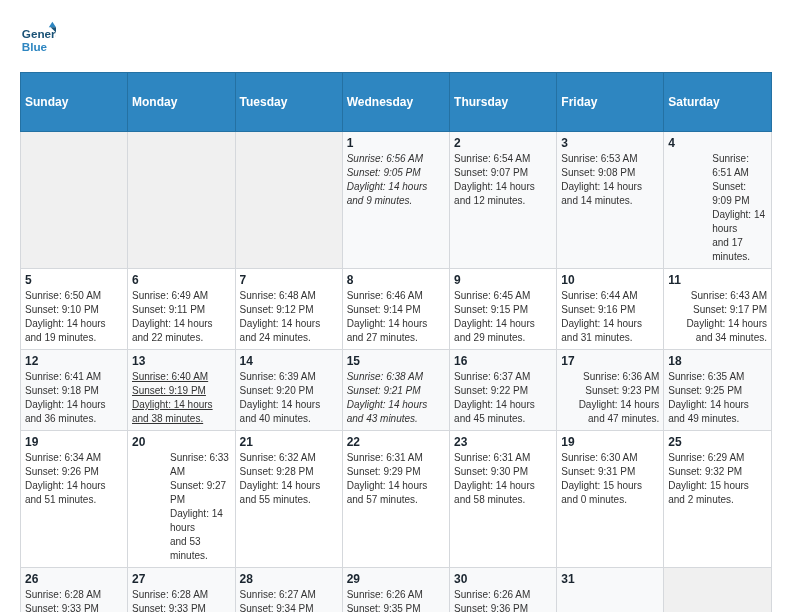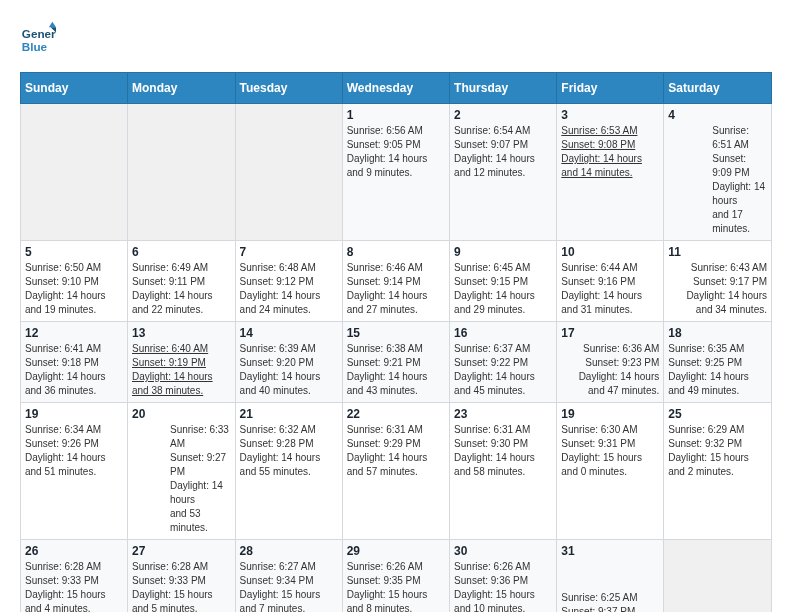--- a/index.html
+++ b/index.html
@@ -40,21 +40,21 @@
     table {
       width: 100%;
       border-collapse: collapse;
       font-size: 11px;
     }
     thead tr th {
       background: #2e86c1;
       color: #fff;
       font-weight: bold;
       font-size: 12px;
-      padding: 8px 4px;
+      padding: 22px 4px;
       text-align: left;
       border: 1px solid #2471a3;
     }
     tbody tr td {
       border: 1px solid #d5d8dc;
       vertical-align: top;
       padding: 4px;
       width: 108px;
       min-height: 80px;
       background: #fff;
@@ -110,35 +110,35 @@
         <th>Saturday</th>
       </tr>
   </thead>
   <tbody id="calendar-body">
   <tr>
         <td class="empty-cell"></td>
         <td class="empty-cell"></td>
         <td class="empty-cell"></td>
         <td>
           <div class="day-num">1</div>
-          <div class="day-info" style="white-space: pre-line;">Sunrise: 6:56 AM
+          <div class="day-info" style="white-space: pre-line; font-style: italic;">Sunrise: 6:56 AM
 Sunset: 9:05 PM
 Daylight: 14 hours
 and 9 minutes.</div>
         </td>
         <td>
           <div class="day-num">2</div>
           <div class="day-info" style="white-space: pre-line;">Sunrise: 6:54 AM
 Sunset: 9:07 PM
 Daylight: 14 hours
 and 12 minutes.</div>
         </td>
         <td>
           <div class="day-num">3</div>
-          <div class="day-info" style="white-space: pre-line; text-decoration: underline;">Sunrise: 6:53 AM
+          <div class="day-info" style="white-space: pre-line;">Sunrise: 6:53 AM
 Sunset: 9:08 PM
 Daylight: 14 hours
 and 14 minutes.</div>
         </td>
         <td>
           <div class="day-num">4</div>
           <div class="day-info" style="white-space: pre-line; margin-left: 44px;">Sunrise: 6:51 AM
 Sunset: 9:09 PM
 Daylight: 14 hours
 and 17 minutes.</div>
@@ -212,21 +212,21 @@
         </td>
         <td>
           <div class="day-num">14</div>
           <div class="day-info" style="white-space: pre-line;">Sunrise: 6:39 AM
 Sunset: 9:20 PM
 Daylight: 14 hours
 and 40 minutes.</div>
         </td>
         <td>
           <div class="day-num">15</div>
-          <div class="day-info" style="white-space: pre-line;">Sunrise: 6:38 AM
+          <div class="day-info" style="white-space: pre-line; font-style: italic;">Sunrise: 6:38 AM
 Sunset: 9:21 PM
 Daylight: 14 hours
 and 43 minutes.</div>
         </td>
         <td>
           <div class="day-num">16</div>
           <div class="day-info" style="white-space: pre-line;">Sunrise: 6:37 AM
 Sunset: 9:22 PM
 Daylight: 14 hours
 and 45 minutes.</div>

